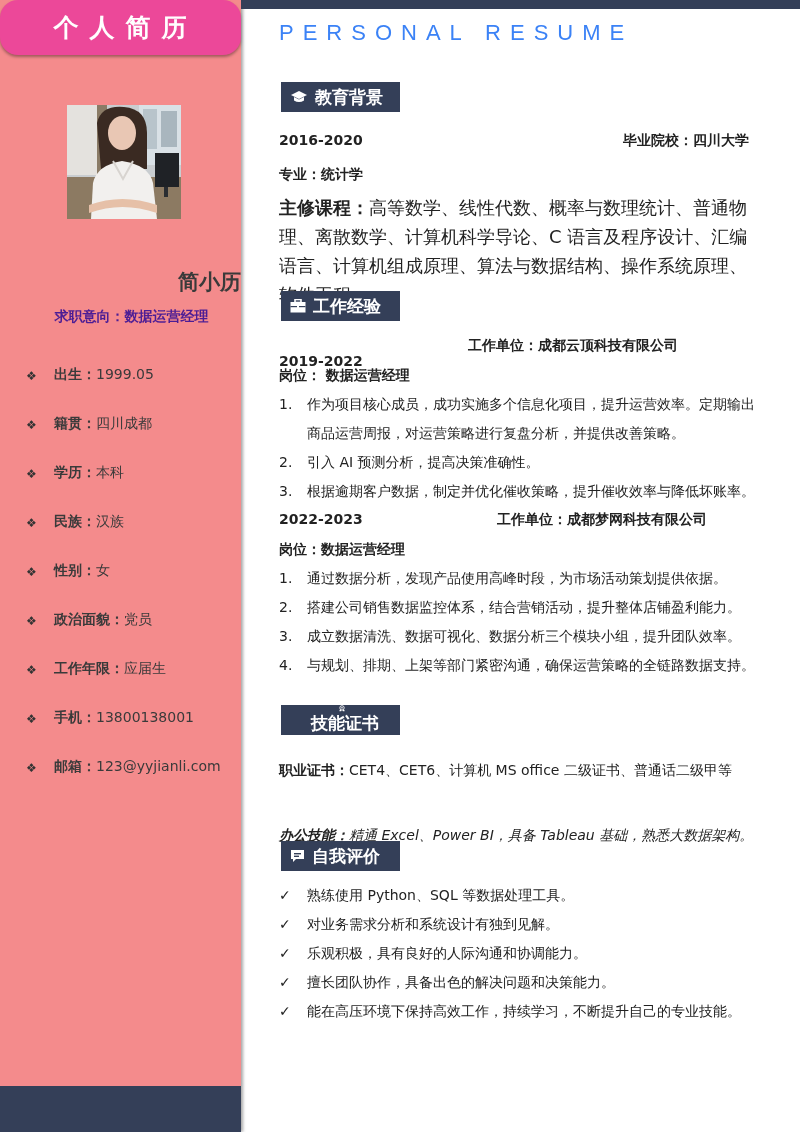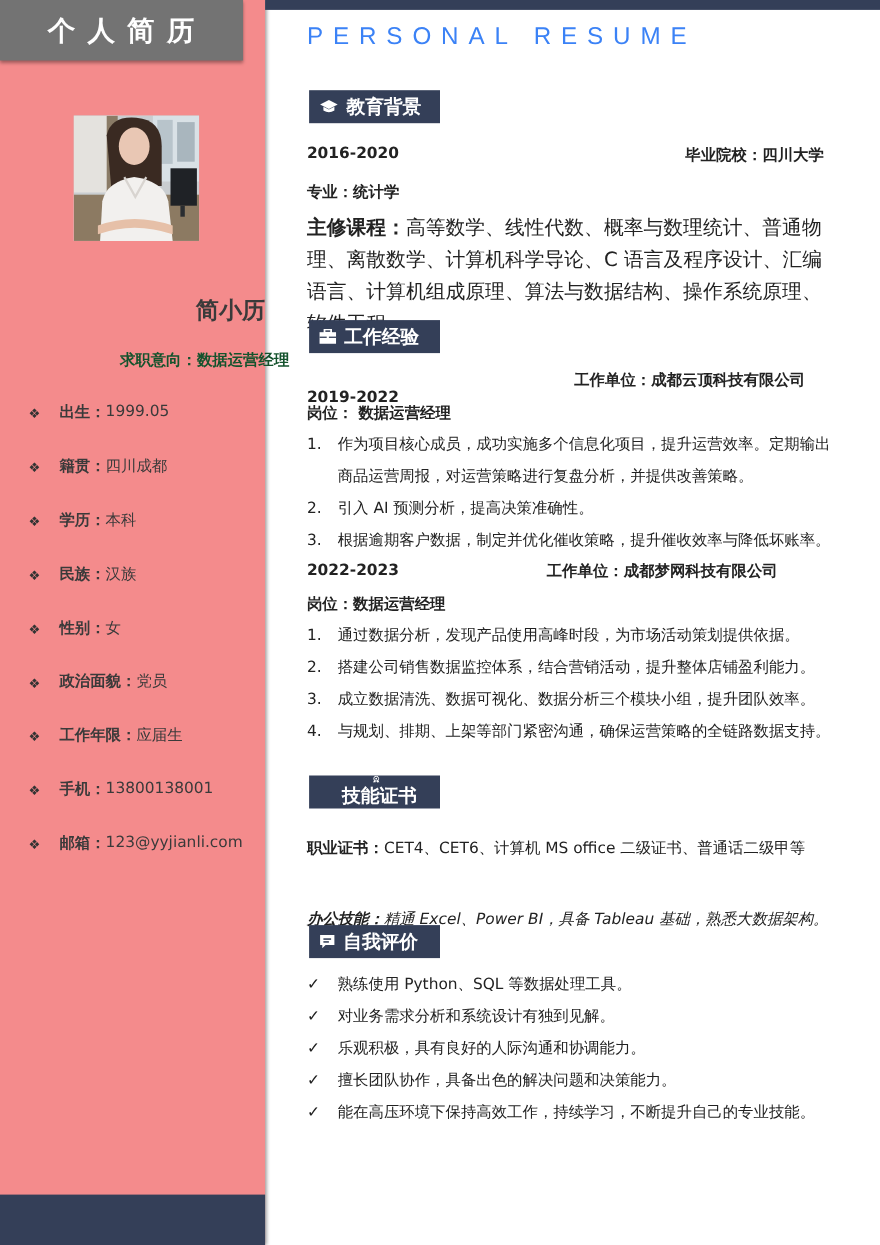--- a/index.html
+++ b/index.html
@@ -6,44 +6,44 @@
   html, body { width: 800px; height: 1132px; background: #ffffff; overflow: hidden; }
   body { position: relative; font-family: "DejaVu Sans", "Liberation Sans", sans-serif; color: #222; }
 
   
   .sidebar {
     position: absolute; left: 0; top: 0; width: 241px; height: 1132px;
     background: #f48b8c;
     box-shadow: 2px 0 3px rgba(0,0,0,0.35);
   }
   .sidebar-header {
-    position: absolute; left: 0; top: 0; width: 221px; height: 55px;
-    background: #737373;
+    position: absolute; left: 0; top: 0; width: 241px; height: 55px;
+    background: #ec4899;
     box-shadow: 0 2px 3px rgba(0,0,0,0.35);
-    display: flex; align-items: center; justify-content: center;
+    display: flex; align-items: center; justify-content: center; border-radius: 18px;
   }
   .sidebar-header span {
     color: #ffffff; font-size: 25px; font-weight: bold; letter-spacing: 11px;
     padding-left: 10px;
   }
   .sidebar-footer {
     position: absolute; left: 0; top: 1086px; width: 241px; height: 46px;
     background: #343f58;
   }
   .photo {
     position: absolute; left: 67px; top: 105px; width: 114px; height: 114px;
     overflow: hidden; background: #cfd3d6;
   }
   .name {
     position: absolute; left: 0; top: 268px; width: 241px; text-align: right;
     font-size: 21px; font-weight: bold; color: #3a3a3a;
   }
   .objective {
-    position: absolute; left: 0; top: 308px; width: 263px; text-align: right;
-    font-size: 14px; font-weight: bold; color: #14532d; margin-top: 11px;
+    position: absolute; left: 0; top: 308px; width: 263px; text-align: center;
+    font-size: 14px; font-weight: bold; color: #4c1d95;
   }
   .info-list { position: absolute; left: 26px; top: 366px; }
   .info-item {
     height: 49px; display: flex; align-items: flex-start; font-size: 14px; color: #3a3a3a;
   }
   .info-item .bullet { width: 28px; font-size: 12px; line-height: 20px; color: #333; }
   .info-item .label { font-weight: bold; }
   .info-item .val { }
 
   
@@ -181,21 +181,21 @@
   <svg width="16" height="14" viewBox="0 0 16 14">
     <rect x="5" y="0.5" width="6" height="3" fill="none" stroke="#fff" stroke-width="1.6"></rect>
     <rect x="0.5" y="3" width="15" height="10.5" fill="#fff"></rect>
     <rect x="0.5" y="7" width="15" height="1.2" fill="#343f58"></rect>
     <rect x="7" y="6" width="2" height="3" fill="#fff"></rect>
   </svg>
   <span>工作经验</span>
 </div>
 
 <div class="row b" style="top:337px;margin-top:16px;">2019-2022</div>
-<div class="row b" style="top:337px; left:522px;">
+<div class="row b" style="top:337px; left:468px;">
   <span>工作单位：</span><span>成都云顶科技有限公司</span>
 </div>
 <div class="row b" style="top:367px;">
   <span>岗位：</span><span> 数据运营经理</span>
 </div>
 <div class="list" style="top:390px;">
   <div class="list-item">
     <span class="num">1.</span>
     <span class="txt">作为项目核心成员，成功实施多个信息化项目，提升运营效率。定期输出商品运营周报，对运营策略进行复盘分析，并提供改善策略。</span>
   </div>

